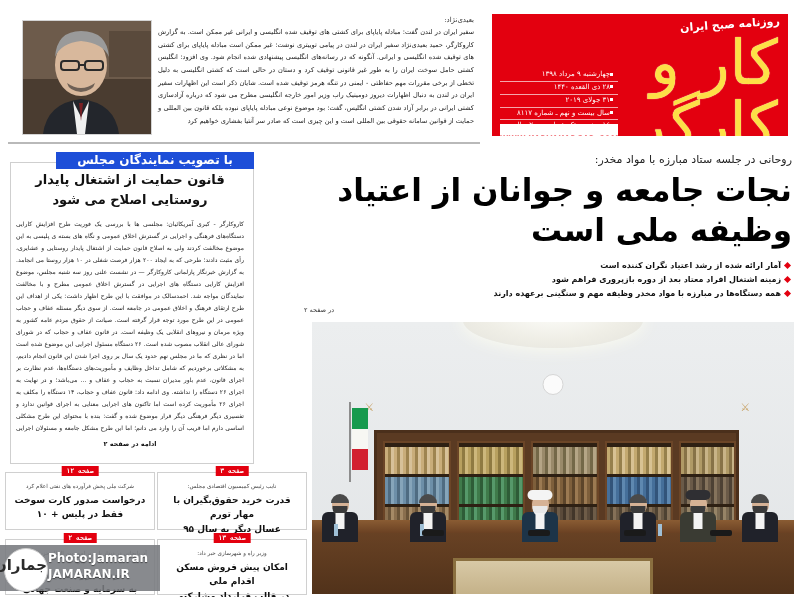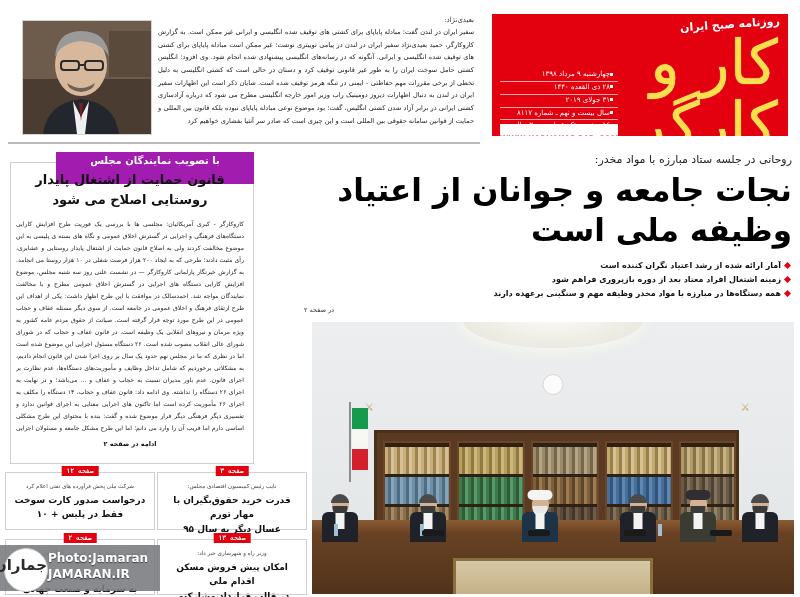--- a/index.html
+++ b/index.html
@@ -61,22 +61,22 @@
   .top-art-text{position:absolute;left:150px;top:2px;width:316px;text-align:right;}
   .ta-kicker{font-size:7px;color:#333;margin-bottom:2px;font-family:Liberation Serif, serif;}
   .ta-head{font-size:13.5px;font-weight:bold;color:#111;line-height:1.35;margin-bottom:4px;}
   .ta-body{font-size:6.6px;line-height:1.92;color:#222;text-align:justify;}
 
   .top-rule{position:absolute;left:8px;top:142px;width:472px;height:2px;background:#b9b9b9;}
 
   
   .left-col{position:absolute;left:6px;top:152px;width:250px;height:312px;}
   .lc-banner{
-    position:absolute;left:50px;top:0;width:198px;height:32px;background:#a21caf;
-    color:#fff;font-size:10px;font-weight:bold;text-align:center;line-height:17px;
+    position:absolute;left:50px;top:0;width:198px;height:17px;background:#1d4ed8;
+    color:#fff;font-size:12px;font-weight:bold;text-align:center;line-height:17px;
   }
   .lc-box{
     position:absolute;left:4px;top:10px;width:242px;height:300px;
     border:1px solid #cfcfcf;background:#fff;
   }
   .lc-head{
     position:absolute;left:6px;top:18px;width:236px;text-align:center;
     font-size:13px;font-weight:bold;line-height:1.5;color:#111;
   }
   .lc-body{

